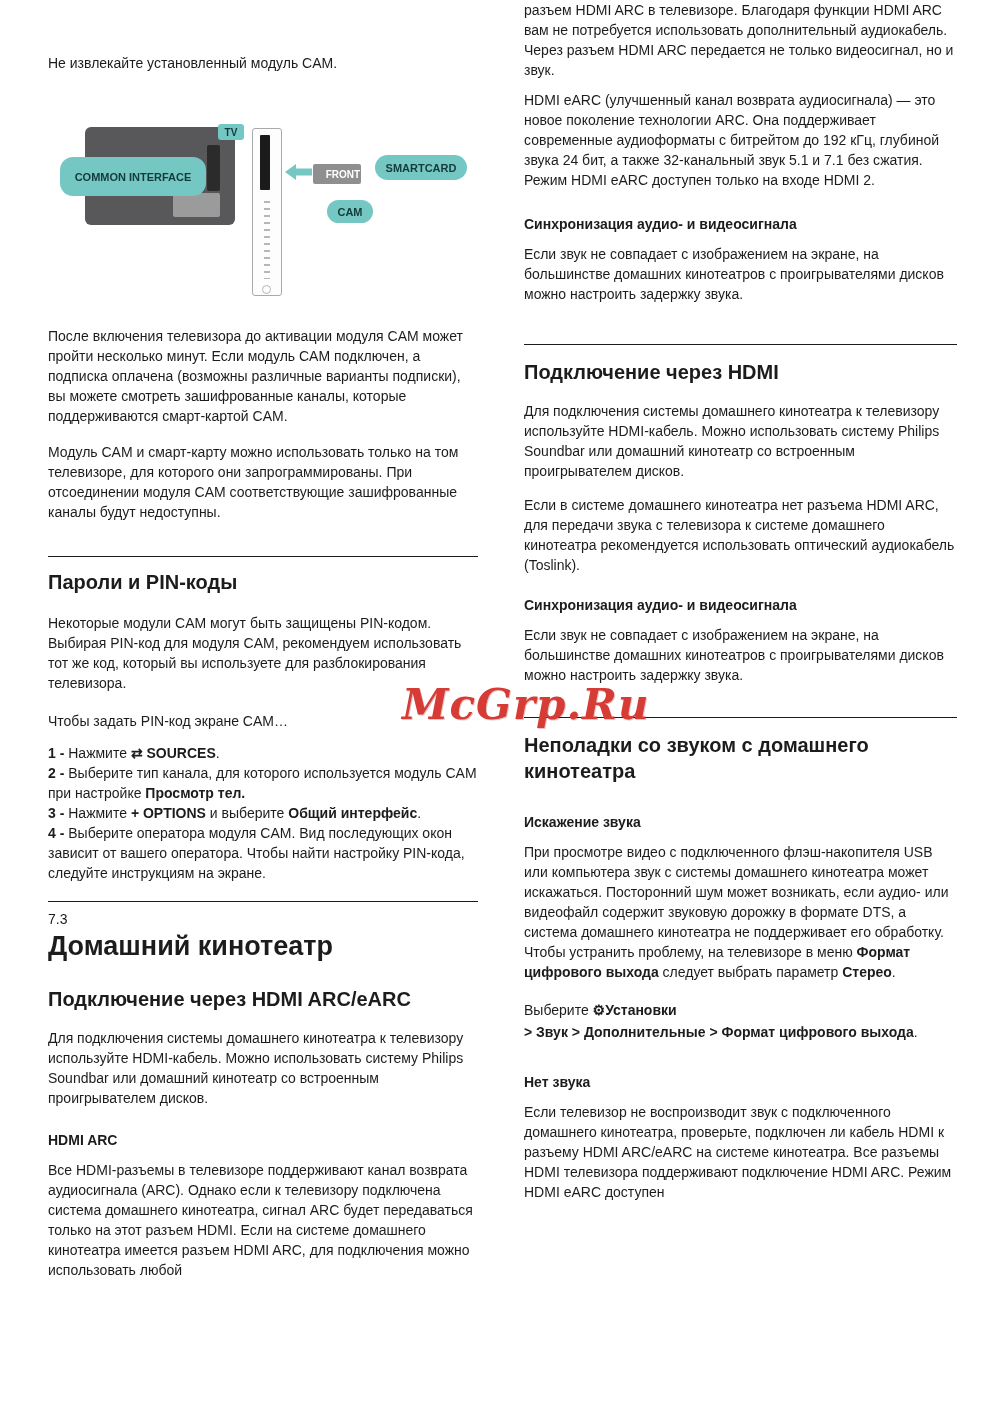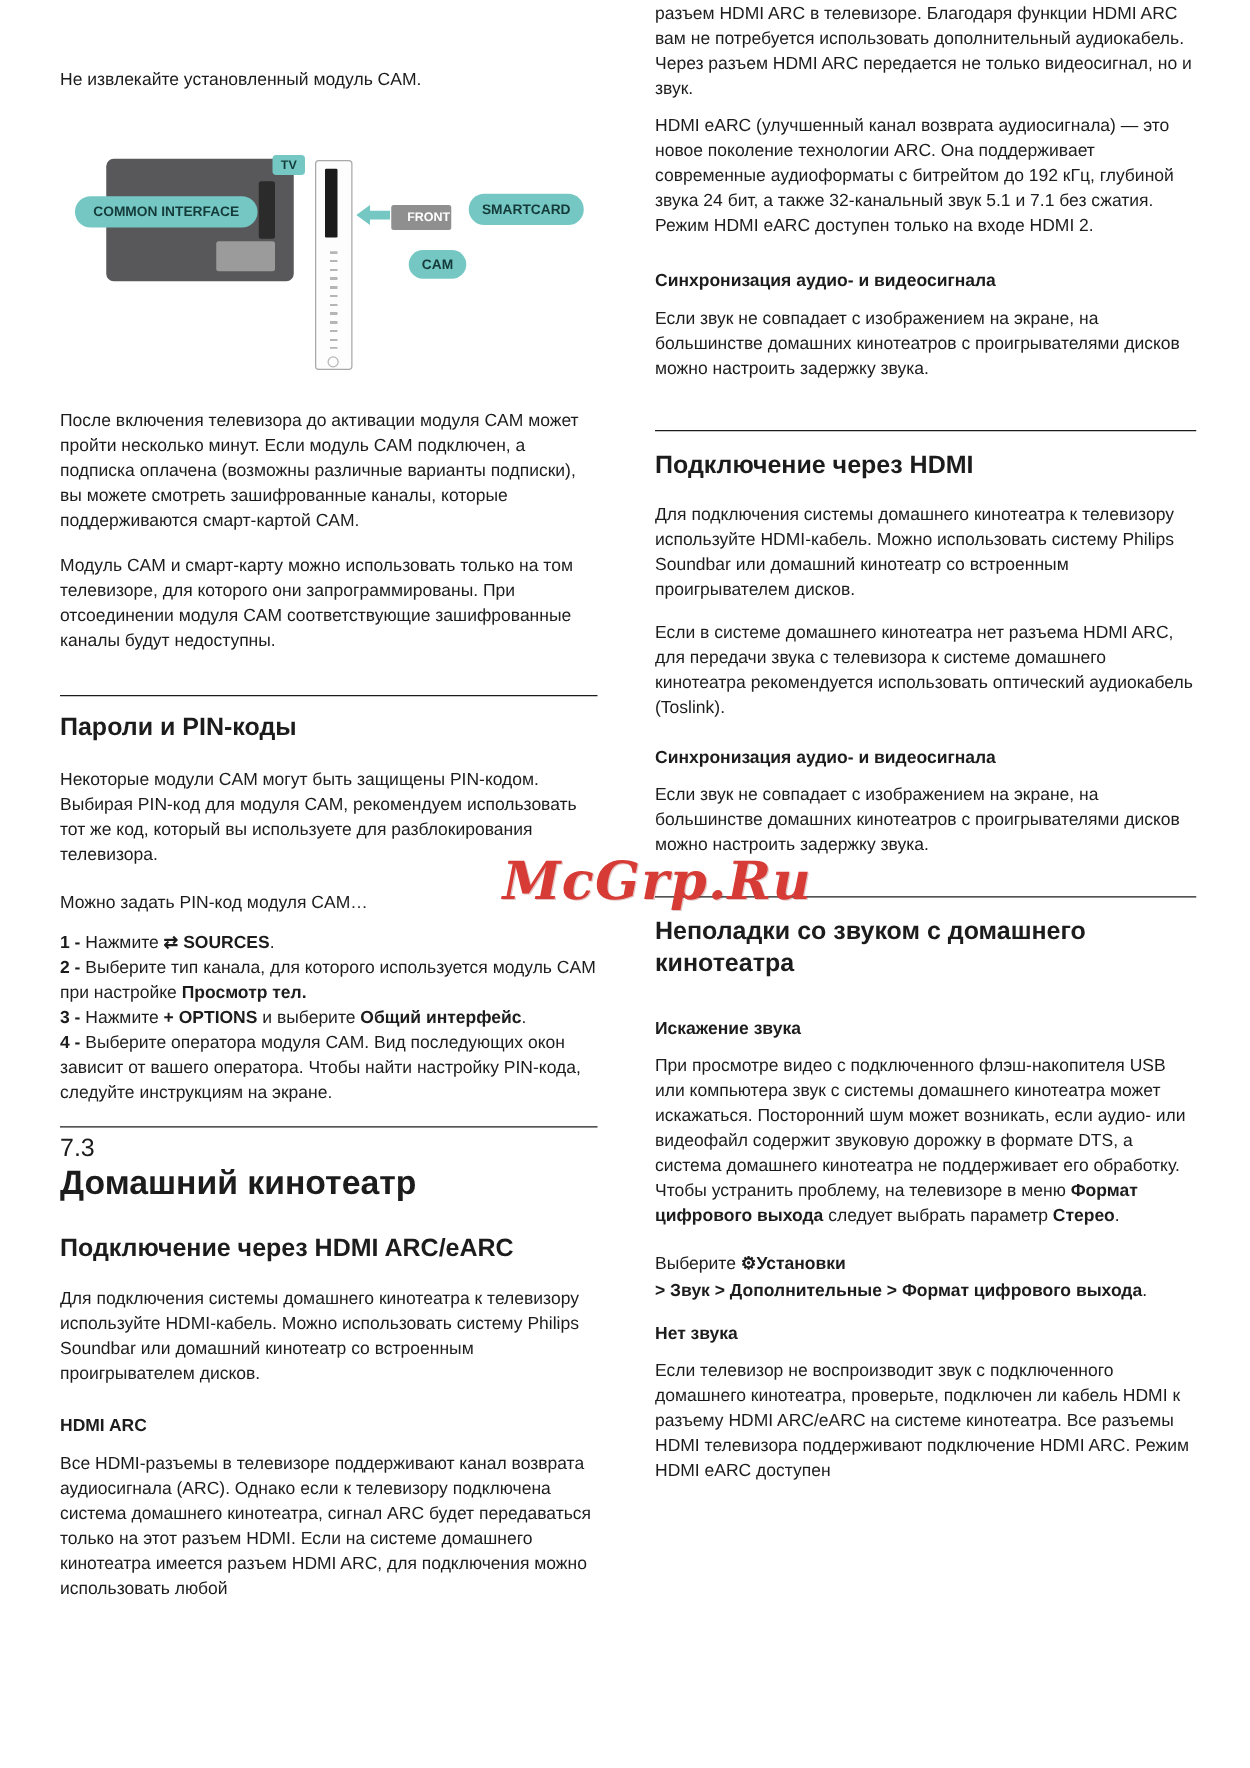--- a/index.html
+++ b/index.html
@@ -9,39 +9,39 @@
     font-family:"Liberation Sans", sans-serif; color:#1c1c1c; overflow:hidden;
   }
   .col { position:absolute; top:0; width:430px; }
   .col-left  { left:48px; }
   .col-right { left:524px; width:433px; }
 
   p.body { font-size:14px; line-height:20px; }
   p.step { font-size:14px; line-height:20px; margin:0; }
   h2.section { font-size:20px; font-weight:bold; line-height:26px; }
   h3.sub { font-size:14px; font-weight:bold; line-height:20px; }
-  .chapter-num { font-size:20px; line-height:18px; }
+  .chapter-num { font-size:14px; line-height:18px; }
   h1.chapter { font-size:27px; font-weight:bold; line-height:32px; }
   hr.rule { border:none; border-top:1px solid #1c1c1c; width:100%; }
   b { font-weight:bold; }
 
   
   .diagram { position:relative; height:186px; }
   .tv-body { position:absolute; left:37px; top:9px; width:150px; height:98px;
              background:#58585a; border-radius:6px; }
   .tv-port { position:absolute; left:122px; top:18px; width:13px; height:46px;
              background:#2b2b2b; border-radius:2px; }
   .tv-stand { position:absolute; left:88px; top:66px; width:47px; height:24px;
               background:#9b9b9b; border-radius:2px; }
   .tv-lbl { position:absolute; left:170px; top:6px; width:26px; height:16px;
             background:#74c7c3; color:#143b3a; font-size:10px; font-weight:bold;
             display:flex; align-items:center; justify-content:center; border-radius:3px; }
   .pill { position:absolute; background:#74c7c3; color:#143b3a; border-radius:13px;
           font-size:11px; font-weight:bold; display:flex; align-items:center; justify-content:center; }
-  .ci-pill { left:12px; top:39px; width:146px; height:25px; }
+  .ci-pill { left:12px; top:39px; width:146px; height:39px; }
   .smartcard-pill { left:327px; top:37px; width:92px; height:25px; }
   .cam-pill { left:279px; top:82px; width:46px; height:23px; }
   .front-lbl { position:absolute; left:265px; top:46px; width:48px; height:20px;
                background:#8f8f8f; color:#ffffff; font-size:10px; font-weight:bold;
                display:flex; align-items:center; justify-content:center; border-radius:2px;padding-left:12px; }
   .cam-module { position:absolute; left:204px; top:10px; width:30px; height:168px;
                 background:#fdfdfd; border:1px solid #a9a9a9; border-radius:3px; }
   .cam-bar { position:absolute; left:7px; top:6px; width:10px; height:55px;
              background:#1b1b1b; border-radius:1px; }
   .cam-marks { position:absolute; left:11px; top:72px; width:6px; height:78px;
@@ -89,21 +89,21 @@
       <span class="pill cam-pill">CAM</span>
     </div>
 
     <p class="body" style="margin-top:22px">После включения телевизора до активации модуля CAM может пройти несколько минут. Если модуль CAM подключен, а подписка оплачена (возможны различные варианты подписки), вы можете смотреть зашифрованные каналы, которые поддерживаются смарт-картой CAM.</p>
     <p class="body" style="margin-top:16px">Модуль CAM и смарт-карту можно использовать только на том телевизоре, для которого они запрограммированы. При отсоединении модуля CAM соответствующие зашифрованные каналы будут недоступны.</p>
 
     <hr class="rule" style="margin-top:34px">
 
     <h2 class="section" style="margin-top:12px">Пароли и PIN-коды</h2>
     <p class="body" style="margin-top:18px">Некоторые модули CAM могут быть защищены PIN-кодом. Выбирая PIN-код для модуля CAM, рекомендуем использовать тот же код, который вы используете для разблокирования телевизора.</p>
-    <p class="body" style="margin-top:18px">Можно задать PIN-код модуля CAM…</p>
+    <p class="body" style="margin-top:18px">Чтобы задать PIN-код экране CAM…</p>
 
     <div style="margin-top:12px">
       <p class="step"><b>1 - </b><span>Нажмите </span><b>⇄ </b><b>SOURCES</b><span>.</span></p>
       <p class="step"><b>2 - </b><span>Выберите тип канала, для которого используется модуль CAM при настройке </span><b>Просмотр тел.</b></p>
       <p class="step"><b>3 - </b><span>Нажмите </span><b>+ OPTIONS</b><span> и выберите </span><b>Общий интерфейс</b><span>.</span></p>
       <p class="step"><b>4 - </b><span>Выберите оператора модуля CAM. Вид последующих окон зависит от вашего оператора. Чтобы найти настройку PIN-кода, следуйте инструкциям на экране.</span></p>
     </div>
 
     <hr class="rule" style="margin-top:18px">
 
@@ -138,18 +138,18 @@
     <hr class="rule" style="margin-top:32px">
 
     <h2 class="section" style="margin-top:14px">Неполадки со звуком с домашнего кинотеатра</h2>
 
     <h3 class="sub" style="margin-top:28px">Искажение звука</h3>
     <p class="body" style="margin-top:10px"><span>При просмотре видео с подключенного флэш-накопителя USB или компьютера звук с системы домашнего кинотеатра может искажаться. Посторонний шум может возникать, если аудио- или видеофайл содержит звуковую дорожку в формате DTS, а система домашнего кинотеатра не поддерживает его обработку. Чтобы устранить проблему, на телевизоре в меню </span><b>Формат цифрового выхода</b><span> следует выбрать параметр </span><b>Стерео</b><span>.</span></p>
 
     <p class="body" style="margin-top:18px"><span>Выберите </span><b>⚙</b><b>Установки</b></p>
     <p class="body" style="margin-top:2px"><b>&gt; </b><b>Звук</b><b> &gt; </b><b>Дополнительные</b><b> &gt; </b><b>Формат цифрового выхода</b><span>.</span></p>
 
-    <h3 class="sub" style="margin-top:14px">Нет звука</h3>
+    <h3 class="sub" style="margin-top:30px">Нет звука</h3>
     <p class="body" style="margin-top:10px">Если телевизор не воспроизводит звук с подключенного домашнего кинотеатра, проверьте, подключен ли кабель HDMI к разъему HDMI ARC/eARC на системе кинотеатра. Все разъемы HDMI телевизора поддерживают подключение HDMI ARC. Режим HDMI eARC доступен</p>
   </div>
 
   <div class="watermark">McGrp.Ru</div>
 </div>
 
 </body></html>

